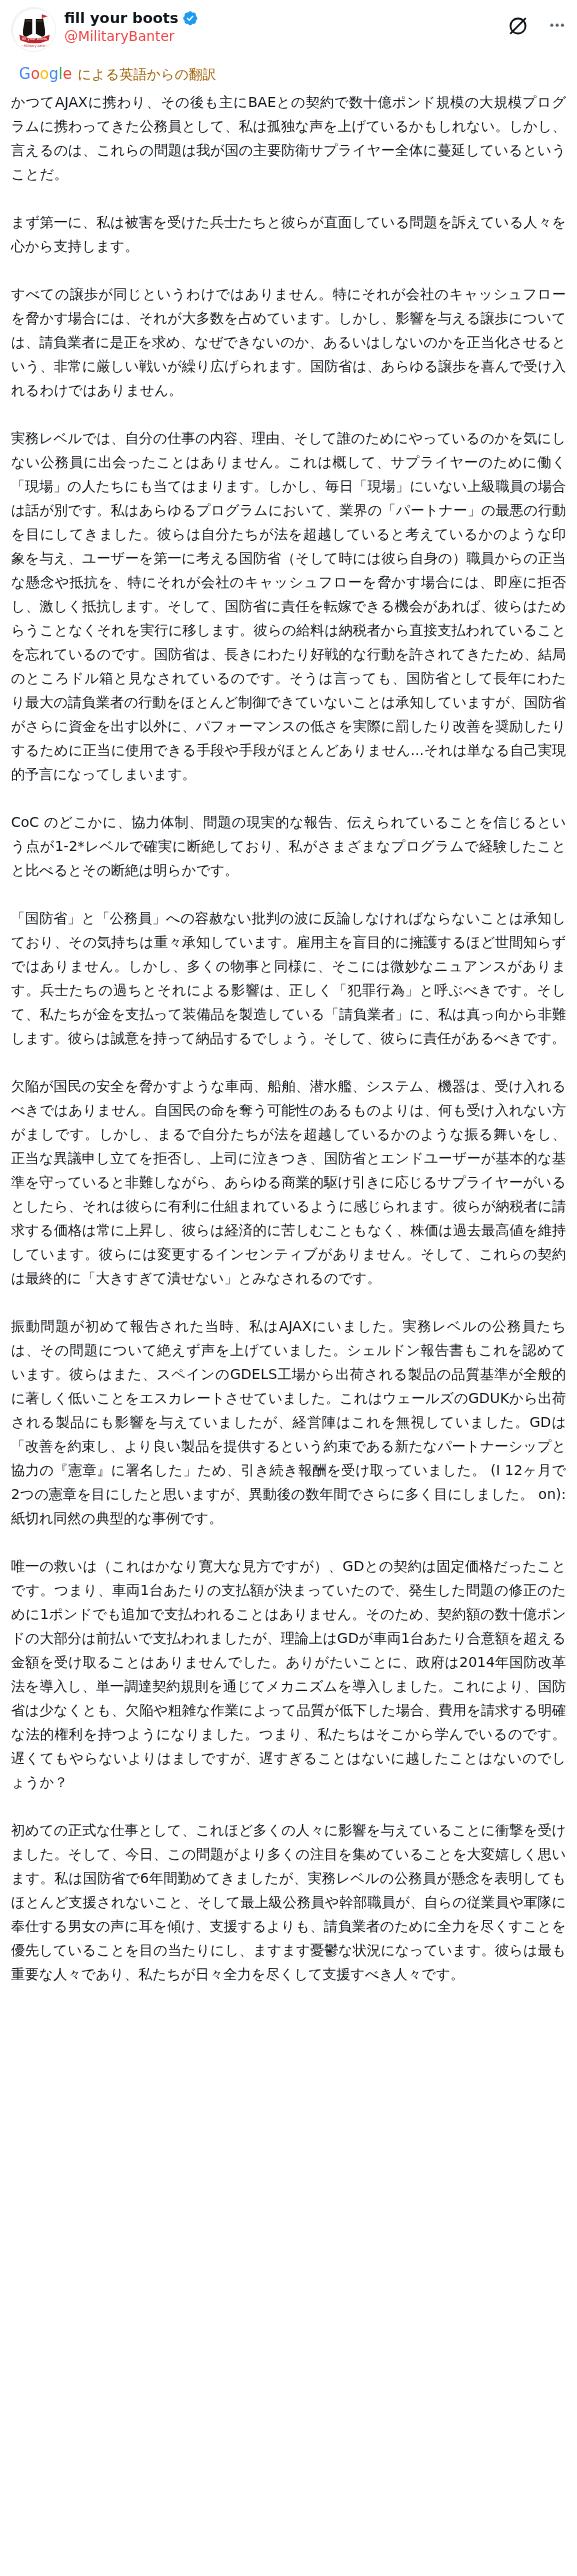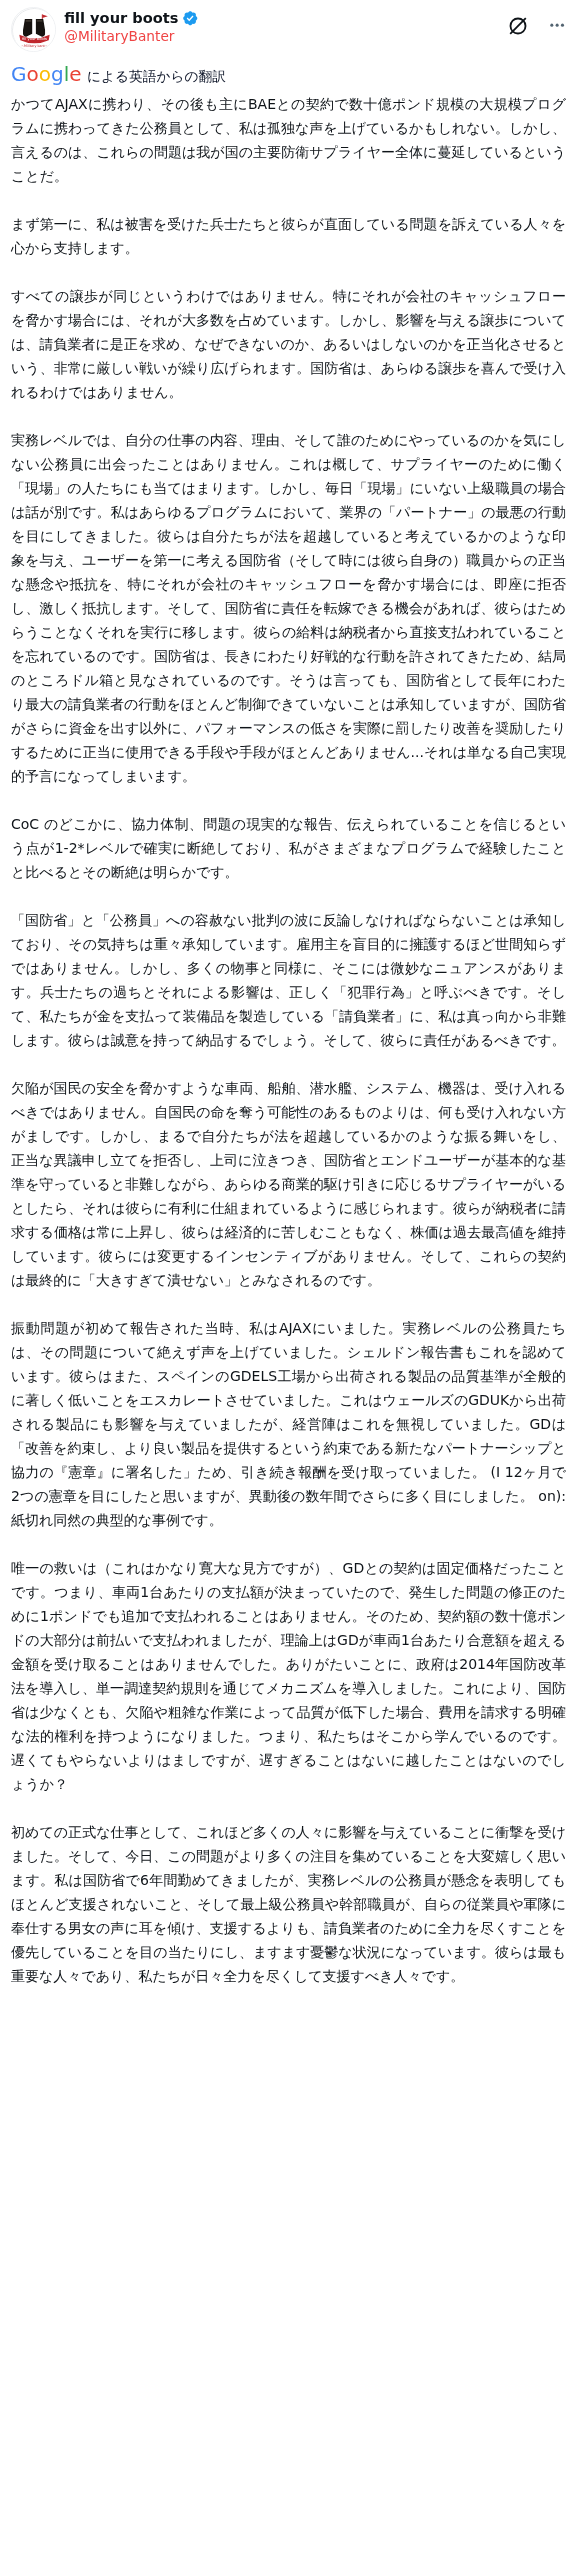--- a/index.html
+++ b/index.html
@@ -16,26 +16,26 @@
   .avatar { width: 45px; height: 45px; border-radius: 50%; overflow: hidden; flex: 0 0 45px; cursor: pointer; border: 0.9px solid #eff1f3; background: #fff; }
   .id-block { margin-left: 8.2px; flex: 1 1 auto; padding-top: 1.8px; }
   .name-row { display: flex; align-items: center; gap: 3.7px; }
   .display-name { font-weight: bold; font-size: 14.6px; color: #0f1419; line-height: 18.3px; cursor: pointer; }
   .handle { font-size: 13.7px; color: #ef4444; line-height: 18.3px; cursor: pointer; }
   .header-actions { display: flex; align-items: center; gap: 18.3px; padding-top: 7.3px; }
   .icon-btn { background: none; border: none; cursor: pointer; padding: 0; display: flex; align-items: center; }
 
   
   .translate-bar { margin-top: 12.8px; font-size: 13.7px; line-height: 18.3px; cursor: pointer; display: flex; align-items: baseline; gap: 5.5px; }
-  .google-word { font-weight: 500; font-size: 20px; letter-spacing: 0; }
+  .google-word { font-weight: 500; font-size: 15px; letter-spacing: 0; margin-left: 8px; }
   .g-blue { color: #4285F4; }
   .g-red { color: #EA4335; }
   .g-yellow { color: #FBBC05; }
   .g-green { color: #34A853; }
-  .translate-label { color: #0f172a; }
+  .translate-label { color: #a16207; }
 
   
   .post-body { margin-top: 6.4px; }
   .post-body p {
     font-size: 14px;
     line-height: 24px;
     color: #0f1419;
     margin-top: 24px;
     text-align: justify;
     word-break: break-word;

